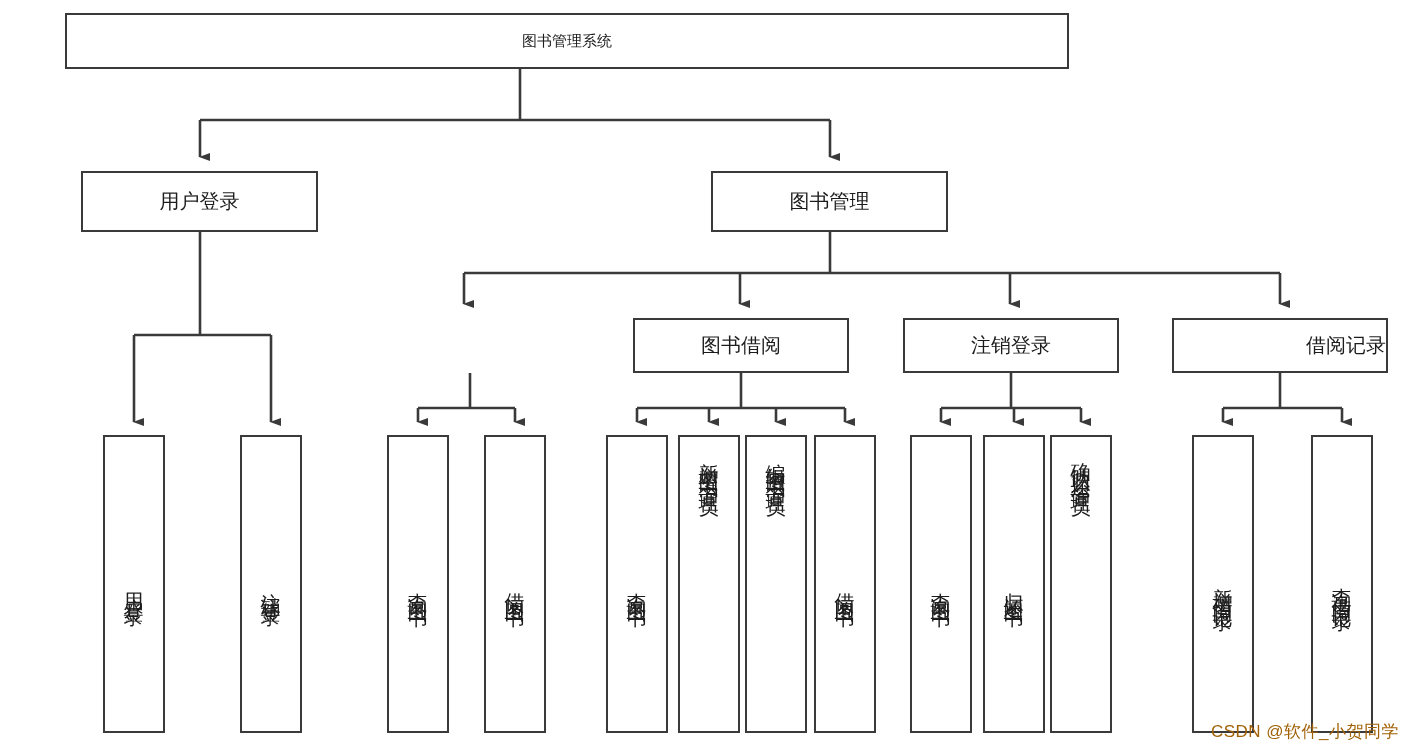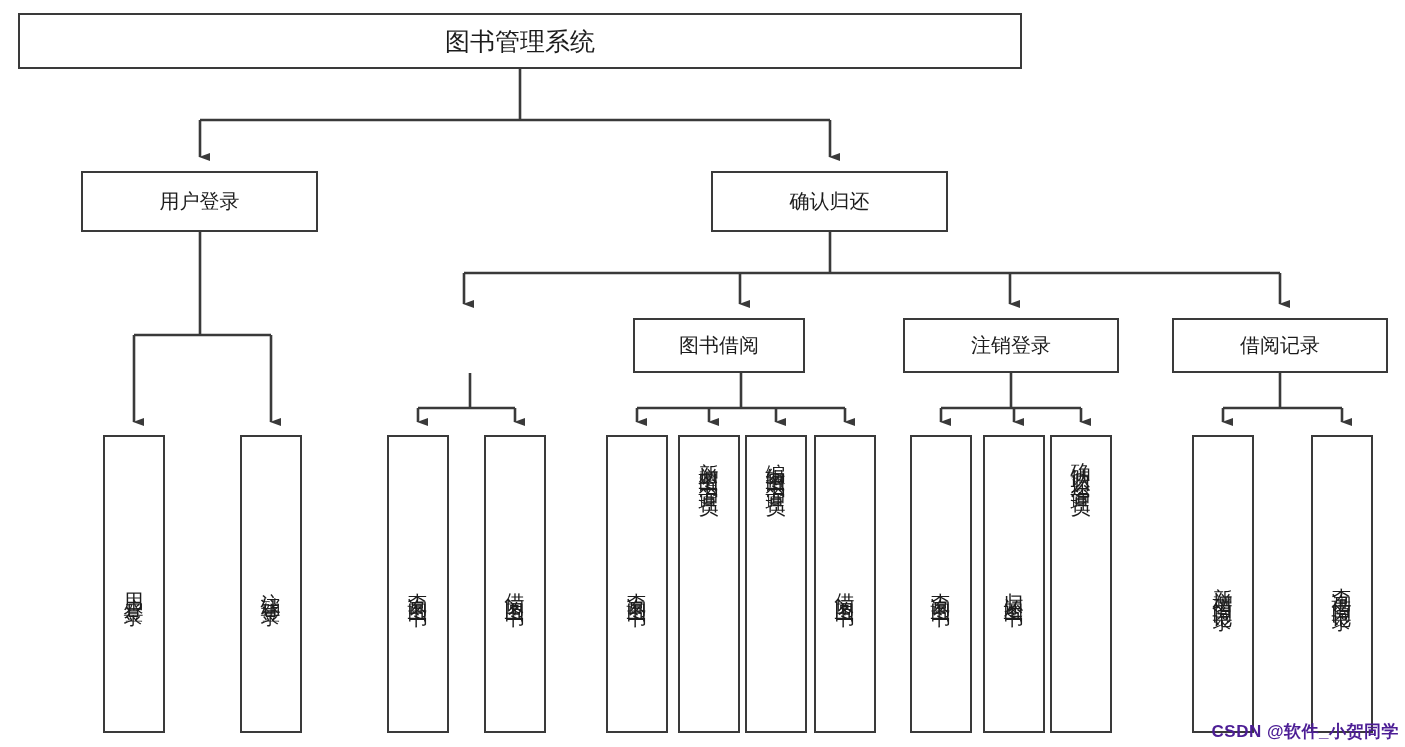--- a/index.html
+++ b/index.html
@@ -29,21 +29,22 @@
     position: absolute;
     box-sizing: border-box;
     background: #ffffff;
     border: 2px solid #3a3a3a;
     display: flex;
     align-items: center;
     justify-content: center;
     color: #1c1c1c;
   }
   .node.root {
-    font-size: 25px;
+    font-size: 15px;
+    margin-left: 47px;
   }
   .node.lvl2 {
     font-size: 20px;
   }
   .node.leaf {
     align-items: flex-start;
     justify-content: center;
     padding-top: 6px;
   }
   .vtext {
@@ -62,24 +63,23 @@
     width: 100%;
     height: 100%;
   }
   .leaf-inner.mid { align-items: center; }
   .leaf-inner.top { align-items: flex-start; padding-top: 4px; }
   .watermark {
     position: absolute;
     right: 6px;
     bottom: 4px;
     font-size: 17px;
-    color: #4c1d95;
+    color: #a16207;
     letter-spacing: 0.5px;
     white-space: nowrap;
-    font-weight: bold;
   }
 </style>
 </head>
 <body>
 
 <div id="canvas">
 
   <svg class="wires" viewBox="0 0 1405 747" xmlns="http://www.w3.org/2000/svg">
     <defs>
       <marker id="arrow" markerWidth="10" markerHeight="12" refX="4" refY="10" orient="auto" markerUnits="userSpaceOnUse">
@@ -131,30 +131,30 @@
   </svg>
 
   <div class="node root" style="left:18px; top:13px; width:1004px; height:56px;">
     <span>图书管理系统</span>
   </div>
 
   <div class="node lvl2" style="left:81px; top:171px; width:237px; height:61px;">
     <span>用户登录</span>
   </div>
   <div class="node lvl2" style="left:711px; top:171px; width:237px; height:61px;">
-    <span>确认归还</span>
-  </div>
-
-  <div class="node lvl2" style="left:633px; top:318px; width:172px; height:55px;">
+    <span>图书管理</span>
+  </div>
+
+  <div class="node lvl2" style="left:633px; top:318px; width:216px; height:55px;">
     <span>图书借阅</span>
   </div>
   <div class="node lvl2" style="left:903px; top:318px; width:216px; height:55px;">
     <span>注销登录</span>
   </div>
-  <div class="node lvl2" style="left:1172px; top:318px; width:216px; height:55px;">
+  <div class="node lvl2" style="left:1172px; top:318px; width:216px; height:55px;justify-content:flex-end;">
     <span>借阅记录</span>
   </div>
 
   <div class="node leaf" style="left:103px; top:435px; width:62px; height:298px;">
     <div class="leaf-inner mid">
       <span class="vtext">用户登录</span>
     </div>
   </div>
   <div class="node leaf" style="left:240px; top:435px; width:62px; height:298px;">
     <div class="leaf-inner mid">

